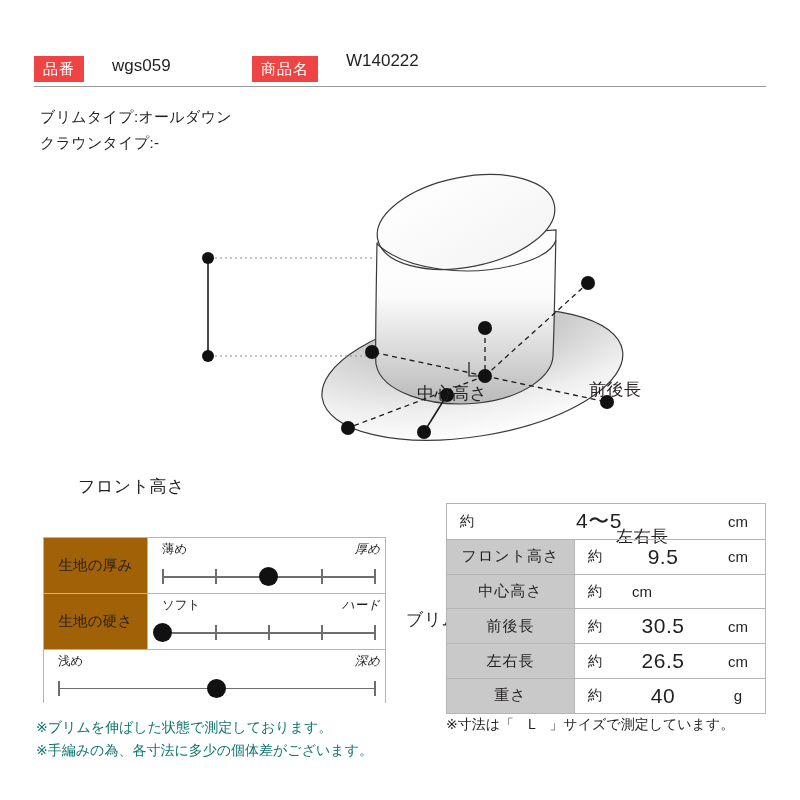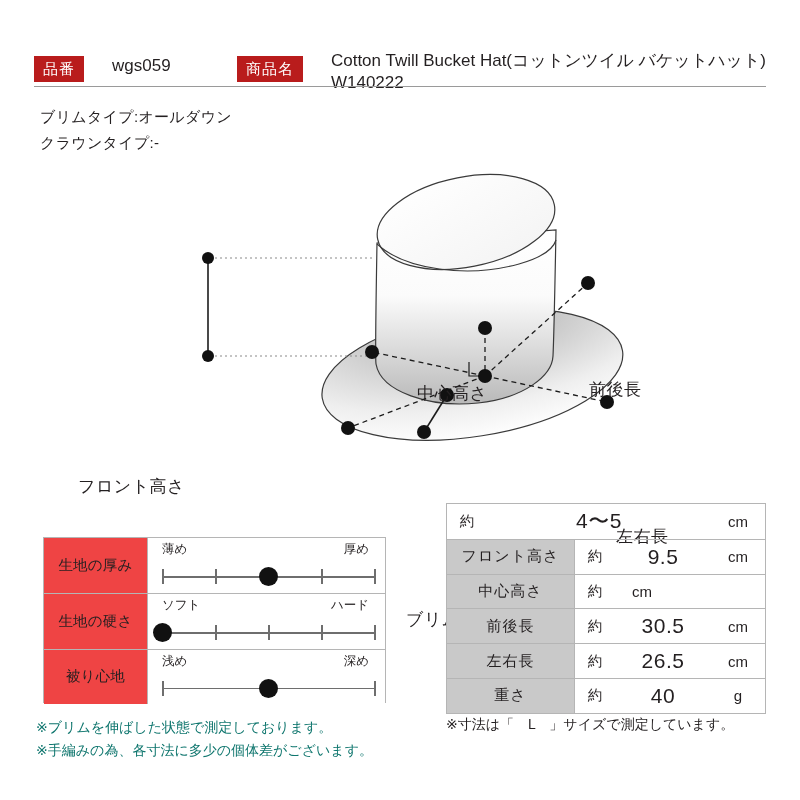--- a/index.html
+++ b/index.html
@@ -10,21 +10,21 @@
     font-family: "Liberation Sans", "DejaVu Sans", sans-serif;
     color: #231f20;
     position: relative;
     overflow: hidden;
   }
 
   
   #header { position: absolute; left: 34px; top: 50px; width: 732px; height: 40px; }
   .hdr-row { display: flex; align-items: flex-start; height: 100%; }
   .tag {
-    background: #b91c1c; color: #ffffff;
+    background: #ef4444; color: #ffffff;
     font-size: 15px; letter-spacing: 1px;
     padding: 4px 9px 5px 9px;
     margin-top: 6px;
     white-space: nowrap;
     line-height: 1.15;
   }
   .tag-val {
     font-size: 17px; color: #231f20;
     padding: 6px 0 0 28px;
     white-space: nowrap;
@@ -65,33 +65,33 @@
   #slider-table {
     position: absolute; left: 43px; top: 537px;
     width: 343px; height: 166px;
     border: 1px solid #b5b5b5;
     border-collapse: collapse;
   }
   #slider-table .srow { display: flex; height: 55.33px; }
   #slider-table .srow + .srow { border-top: 1px solid #b5b5b5; }
   .s-label {
     width: 104px; flex: 0 0 104px;
-    background: #ef4444;
+    background: #a16207;
     border-right: 1px solid #b5b5b5;
     display: flex; align-items: center; justify-content: center;
     font-size: 14.5px; color: #231f20;
     letter-spacing: 0.2px;
   }
   .s-body { position: relative; flex: 1 1 auto; background: #ffffff; }
   .s-end-left, .s-end-right {
     position: absolute; top: 3px; font-size: 12.5px; color: #231f20;
     white-space: nowrap;
   }
   .s-end-left { left: 14px; }
-  .s-end-right { right: 16px; }
+  .s-end-right { right: 5px; font-style: italic; }
   .s-scale { position: absolute; left: 14px; right: 11px; top: 30px; height: 18px; }
   .s-axis { position: absolute; left: 0; right: 0; top: 8px; height: 1.5px; background: #6e6e6e; }
   .s-tick { position: absolute; top: 1px; width: 1.5px; height: 15px; background: #6e6e6e; }
   .s-dot {
     position: absolute; top: -1px; width: 19px; height: 19px;
     margin-left: -9.5px; border-radius: 50%; background: #111111;
   }
 
   
   #meas-table {
@@ -137,21 +137,20 @@
 </style>
 </head>
 <body>
 
 <div id="header">
   <div class="hdr-row">
     <span class="tag">品番</span>
     <span class="tag-val" id="sku-value">wgs059</span>
     <span class="tag">商品名</span>
     <span class="tag-val" id="name-value">
-      <span class="l1">Cotton Twill Bucket Hat(コットンツイル バケットハット)</span>
       <span class="l2">W140222</span>
     </span>
   </div>
 </div>
 <div id="hdr-rule"></div>
 
 <div id="attrs">
   <div>ブリムタイプ:オールダウン</div>
   <div>クラウンタイプ:-</div>
 </div>
@@ -271,21 +270,20 @@
         <div class="s-tick" style="left:25%"></div>
         <div class="s-tick" style="left:50%"></div>
         <div class="s-tick" style="left:75%"></div>
         <div class="s-tick" style="left:100%"></div>
         <div class="s-dot" style="left:0%"></div>
       </div>
     </div>
   </div>
 
   <div class="srow">
-    <div class="s-label">被り心地</div>
     <div class="s-body">
       <span class="s-end-left">浅め</span>
       <span class="s-end-right">深め</span>
       <div class="s-scale">
         <div class="s-axis"></div>
         <div class="s-tick" style="left:0%"></div>
         <div class="s-tick" style="left:100%"></div>
         <div class="s-dot" style="left:50%"></div>
       </div>
     </div>

